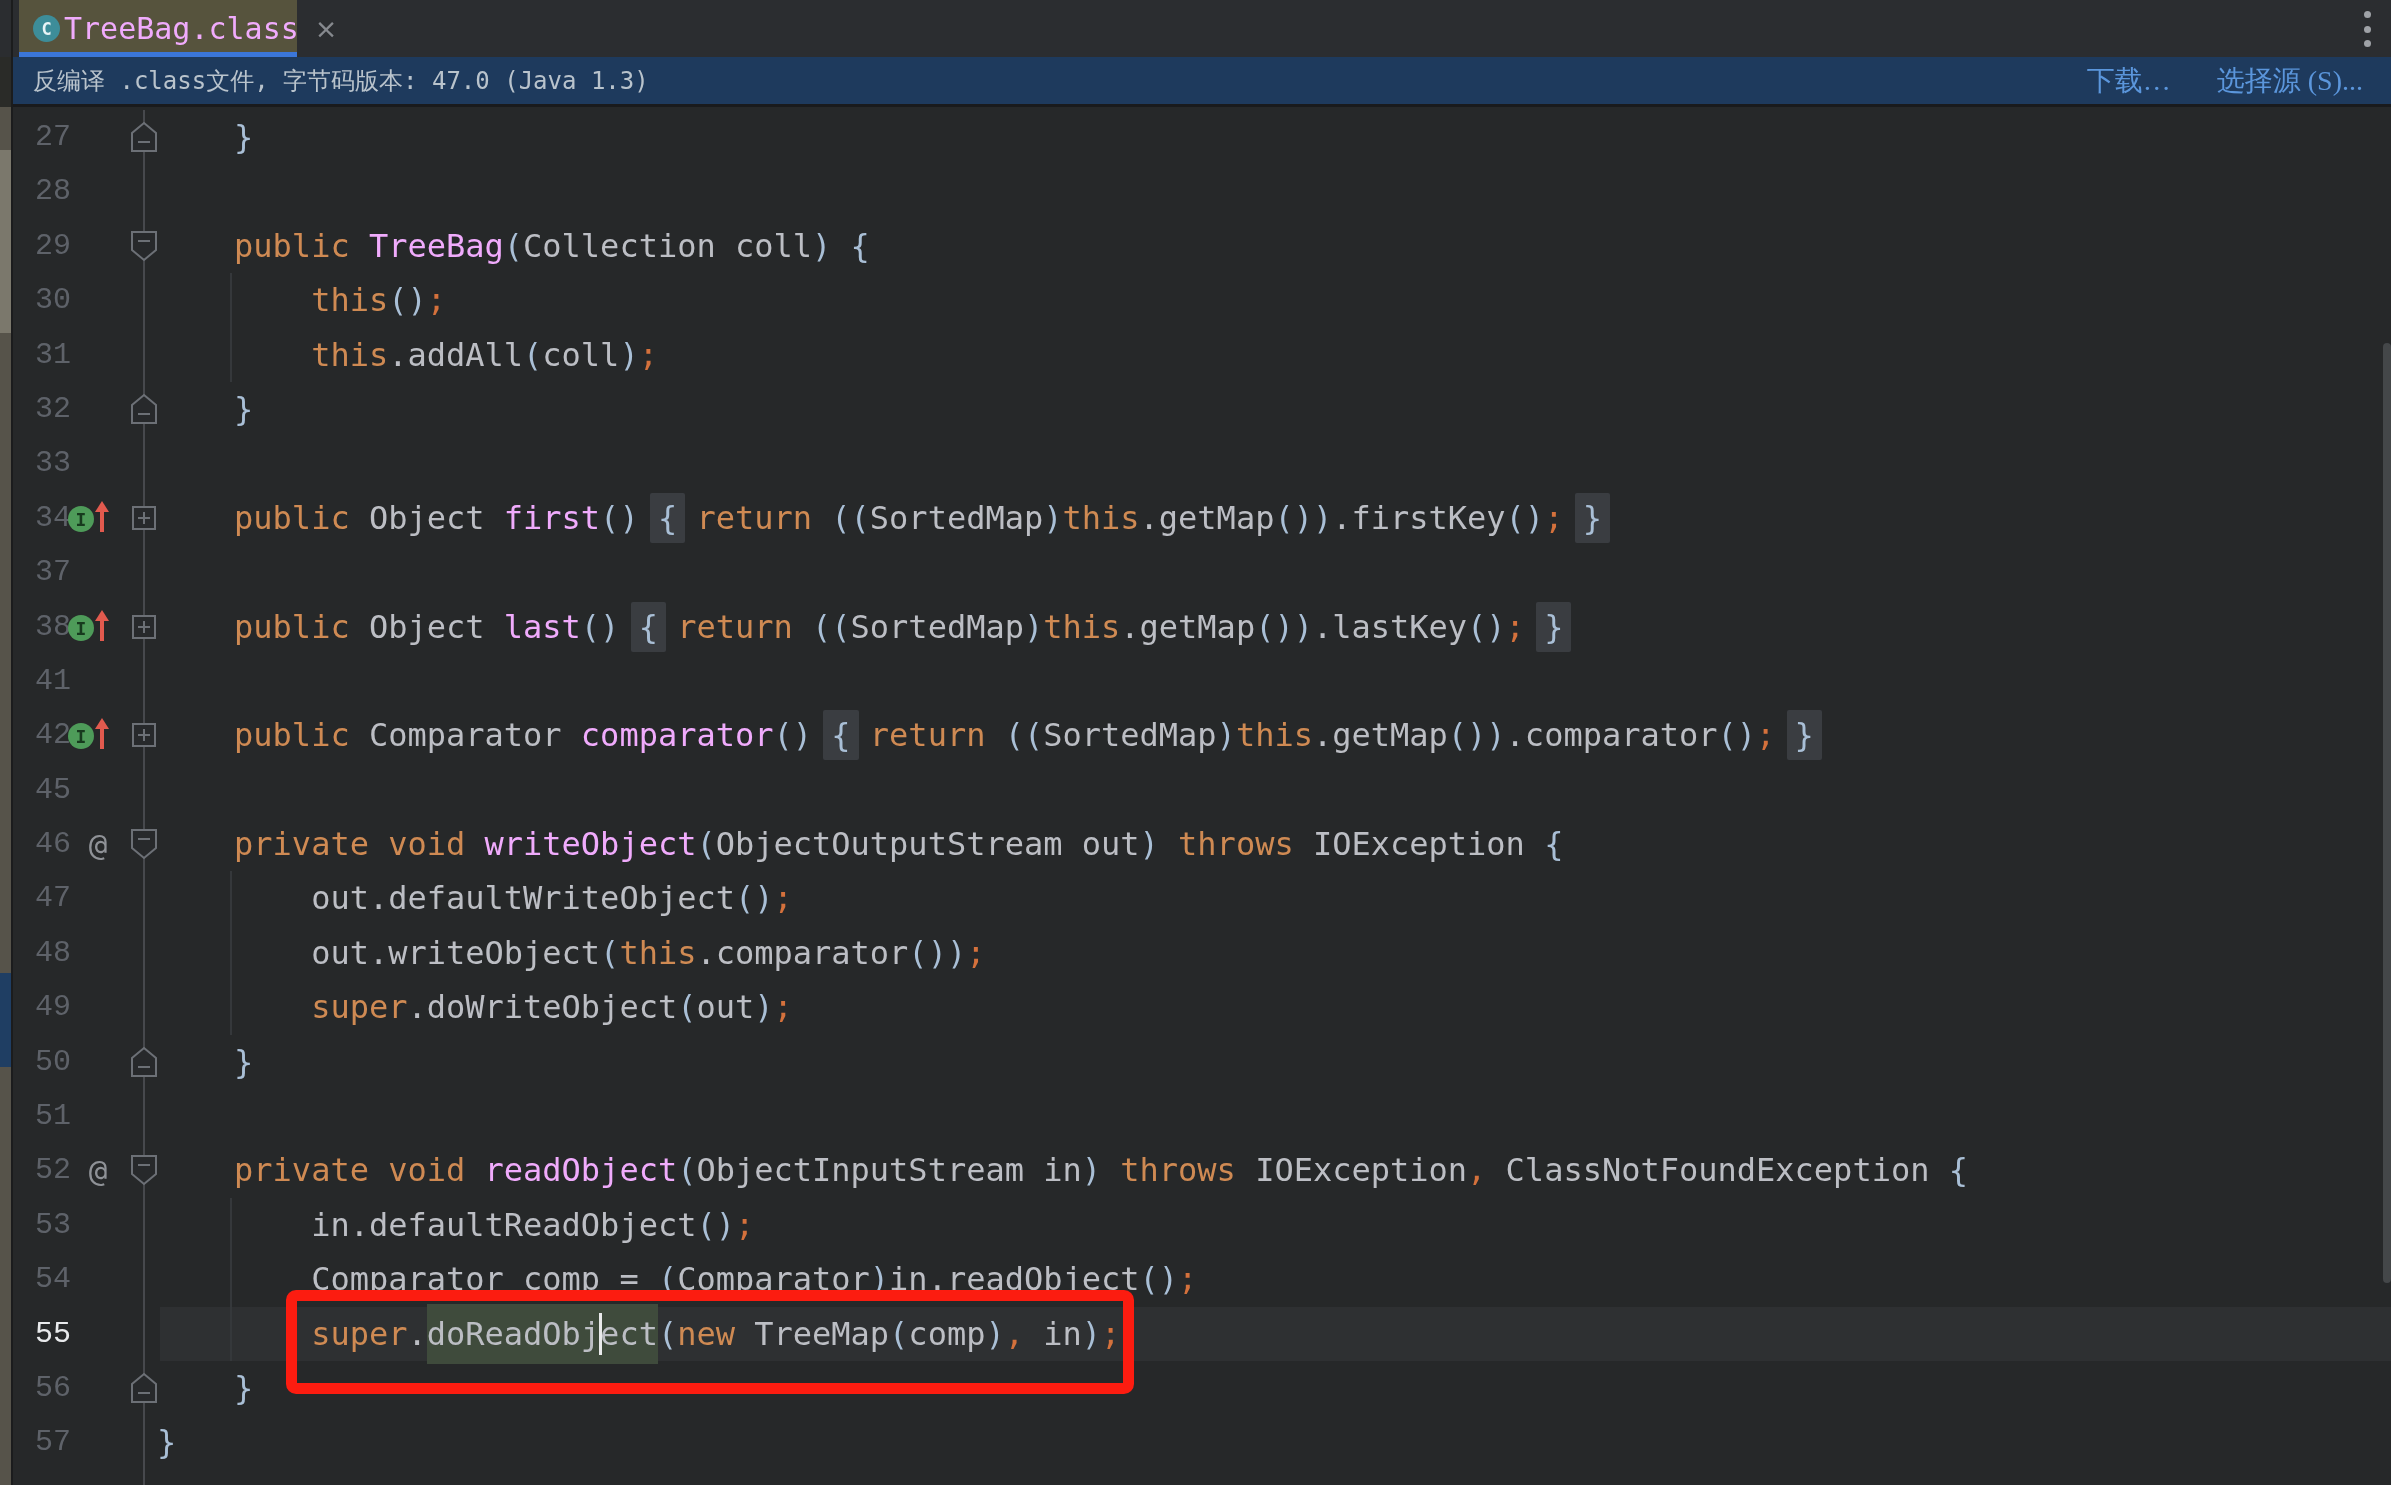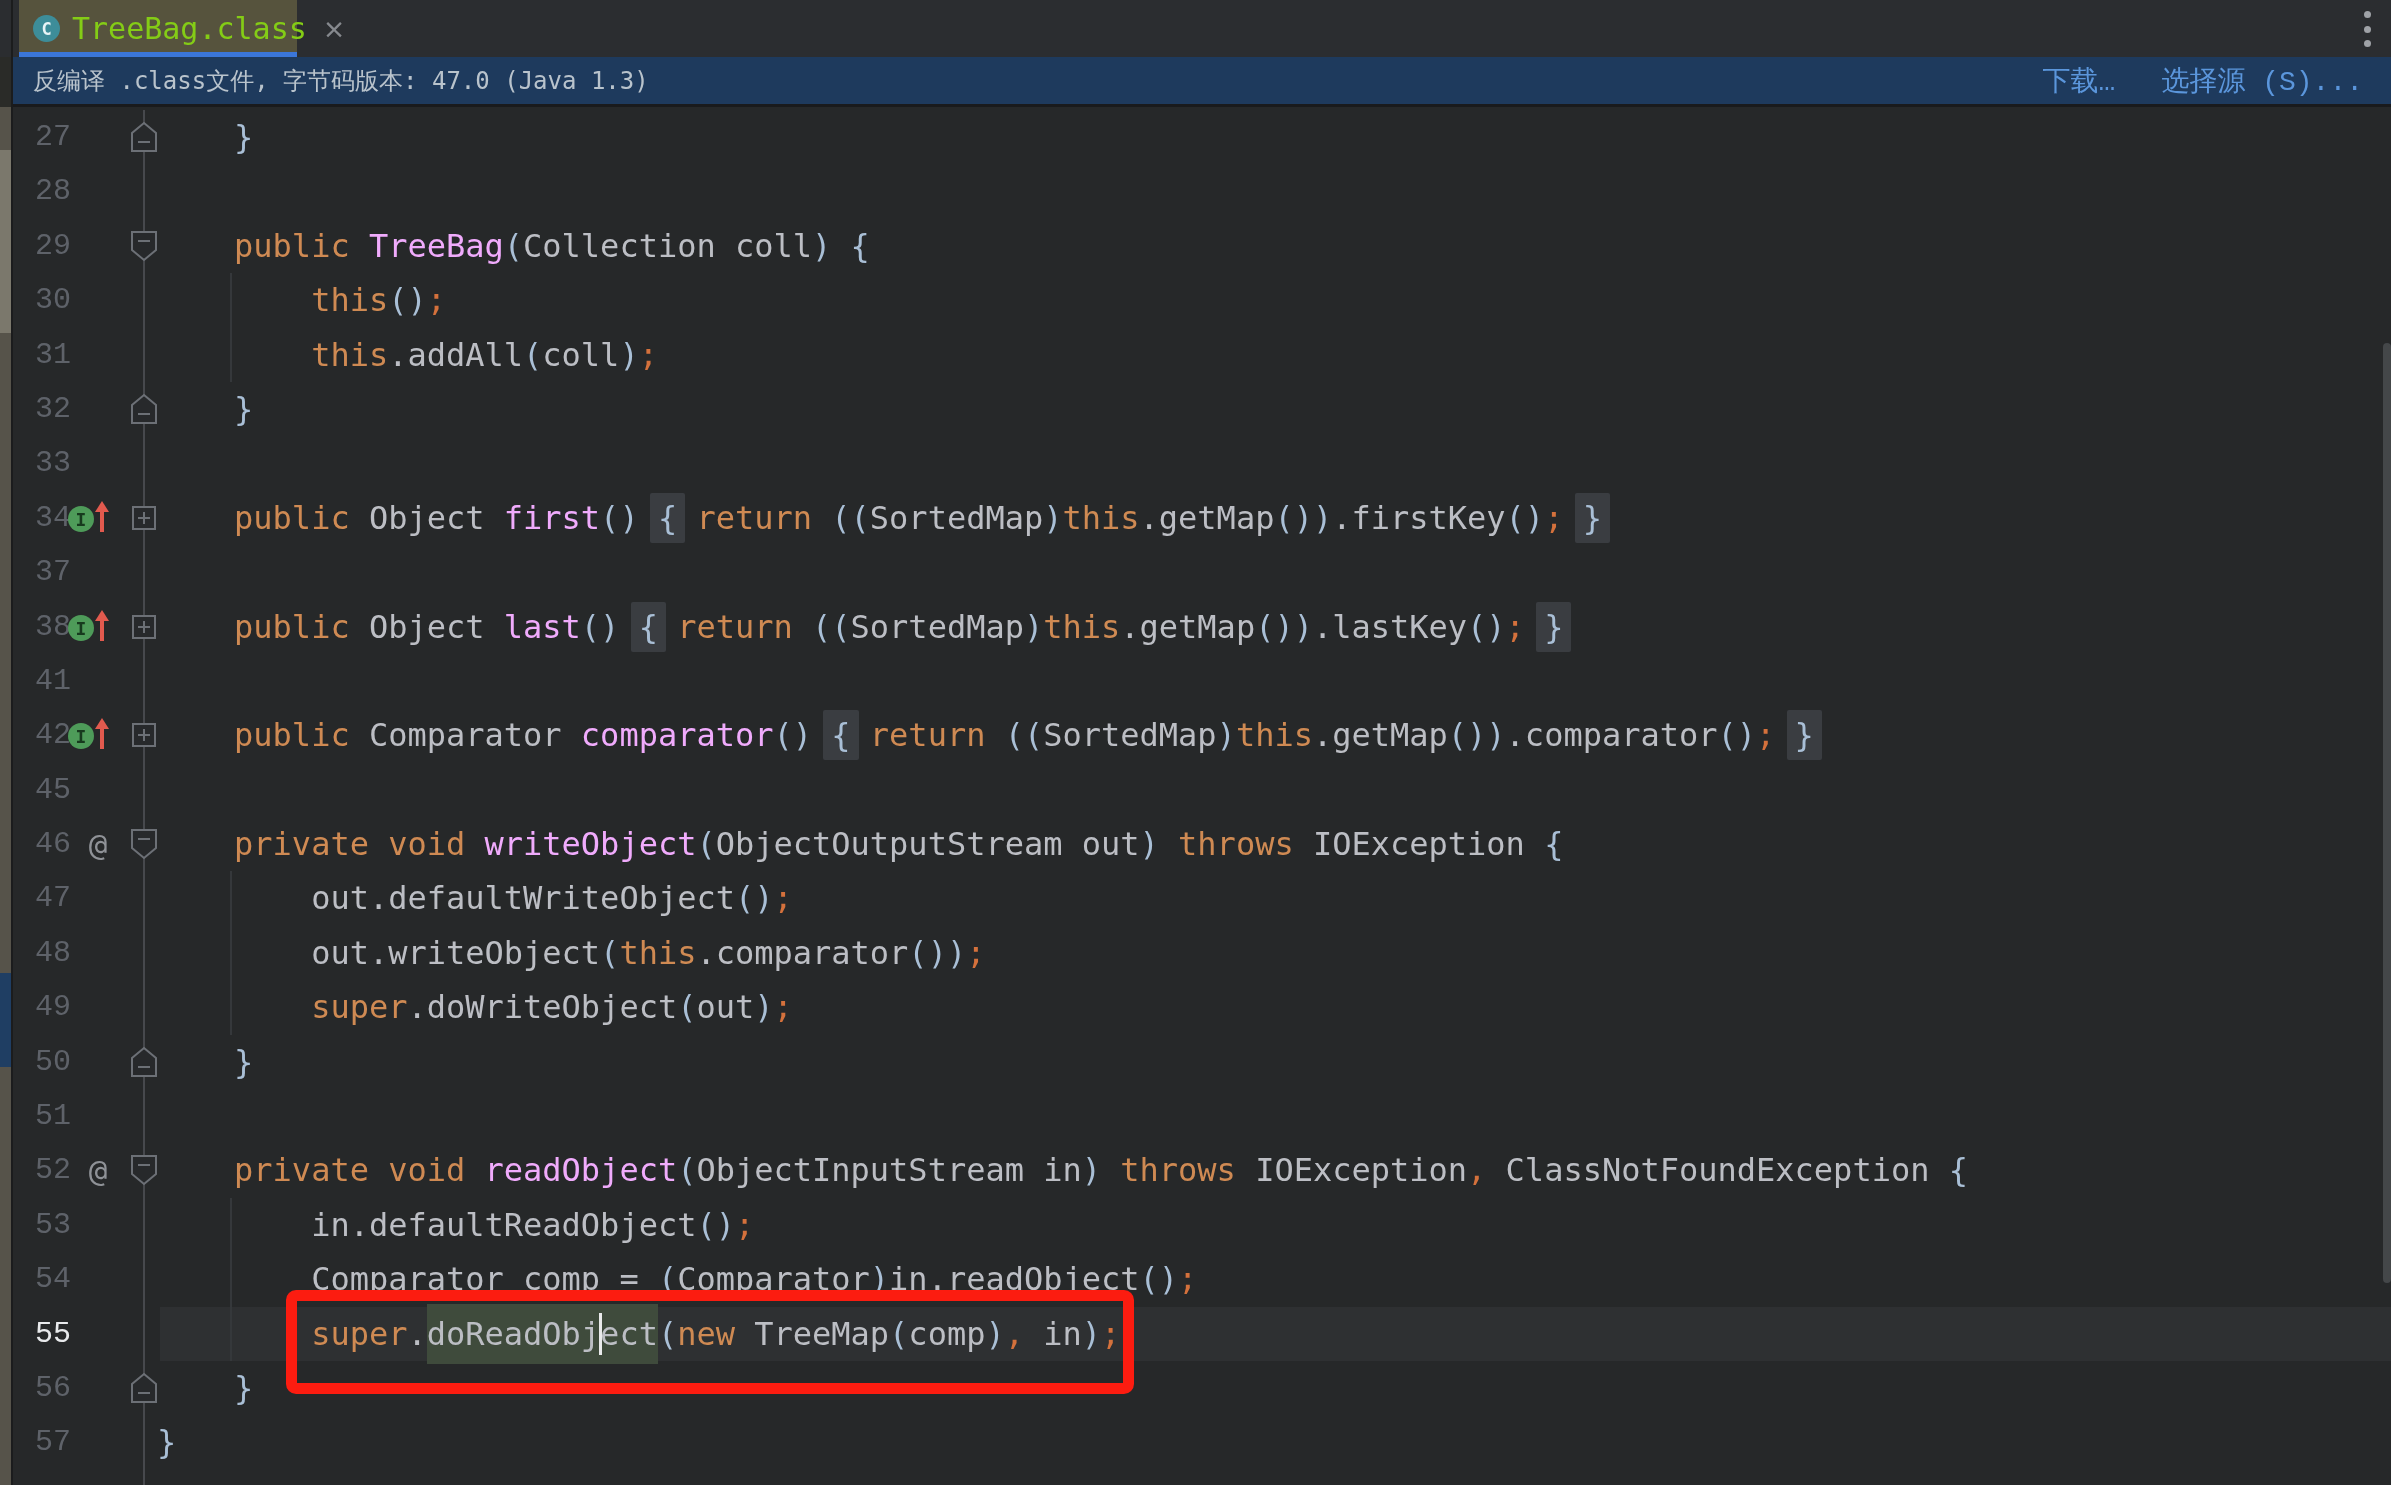--- a/index.html
+++ b/index.html
@@ -9,30 +9,30 @@
 
   
   #sliver { position:absolute; left:0; top:0; width:13px; height:1485px; z-index:4; border-right:2px solid #1b1c1d; }
   #sliver .seg { position:absolute; left:0; width:100%; }
 
   
   #tabbar { position:absolute; left:13px; right:0; top:0; height:57px; background:#2b2d30; z-index:3; }
   .tab { position:absolute; left:6px; top:0; height:57px; width:278px; background:#56533d; display:flex; align-items:center; padding:0 14px; }
   .tab .underline { position:absolute; left:0; right:0; bottom:0; height:5px; background:#3b76d9; }
   .class-icon { width:27px; height:27px; border-radius:50%; background:#3d8d99; color:#e8f4f6; font-family:"DejaVu Sans Mono", "Liberation Mono", monospace; font-size:17px; font-weight:bold; display:flex; align-items:center; justify-content:center; flex:0 0 auto; }
-  .tab-label { margin-left:12px; font-family:"DejaVu Sans Mono", "Liberation Mono", monospace; font-size:30px; color:#84cc16; white-space:nowrap; }
+  .tab-label { margin-left:4px; font-family:"DejaVu Sans Mono", "Liberation Mono", monospace; font-size:30px; color:#f0abfc; white-space:nowrap; }
   .tab-close { margin-left:16px; color:#86898e; font-size:27px; line-height:27px; font-family:"DejaVu Sans", sans-serif; }
   .kebab { position:absolute; right:9px; top:9px; width:30px; height:40px; display:flex; flex-direction:column; align-items:center; justify-content:space-between; padding:2px 0; }
   .kebab i { width:7px; height:7px; border-radius:50%; background:#9fa2a7; }
 
   
   #banner { position:absolute; left:13px; right:0; top:57px; height:50px; background:#1e3a5d; border-bottom:3px solid #191a1c; display:flex; align-items:center; z-index:3; }
   #banner .msg { padding-left:20px; font-size:24px; color:#b9c3cc; font-family:"DejaVu Sans Mono", "Liberation Mono", "Liberation Sans", sans-serif; white-space:nowrap; }
   #banner .links { margin-left:auto; display:flex; gap:46px; padding-right:28px; }
-  #banner .links a { color:#5b96dc; font-size:28px; text-decoration:none; white-space:nowrap; font-family:Liberation Mono, monospace; }
+  #banner .links a { color:#5b96dc; font-size:28px; text-decoration:none; white-space:nowrap; font-family:Liberation Serif, serif; }
 
   
   #editor { position:absolute; left:13px; right:0; top:110px; bottom:0; overflow:hidden; background:#262829; }
   #fold-line { position:absolute; left:130px; top:0; bottom:0; width:2px; background:#47494d; z-index:0; }
   .row { position:relative; height:54.4px; width:100%; }
   .linehl { position:absolute; left:147px; right:0; top:0; bottom:0; background:#2e3032; z-index:0; }
   .ln { position:absolute; left:0; top:0; width:58px; height:54.4px; line-height:54.4px; text-align:right; font-family:Liberation Mono, monospace; font-size:30px; color:#5e6269; z-index:1; }
   .ln.cur { color:#e8eaec; }
   .at-icon { position:absolute; left:67px; top:0; width:36px; height:54.4px; line-height:54.4px; text-align:center; color:#8f9297; font-size:31px; font-family:"DejaVu Sans Mono", "Liberation Mono", monospace; z-index:1; }
   .impl-icon { position:absolute; left:51px; top:9px; z-index:1; }

